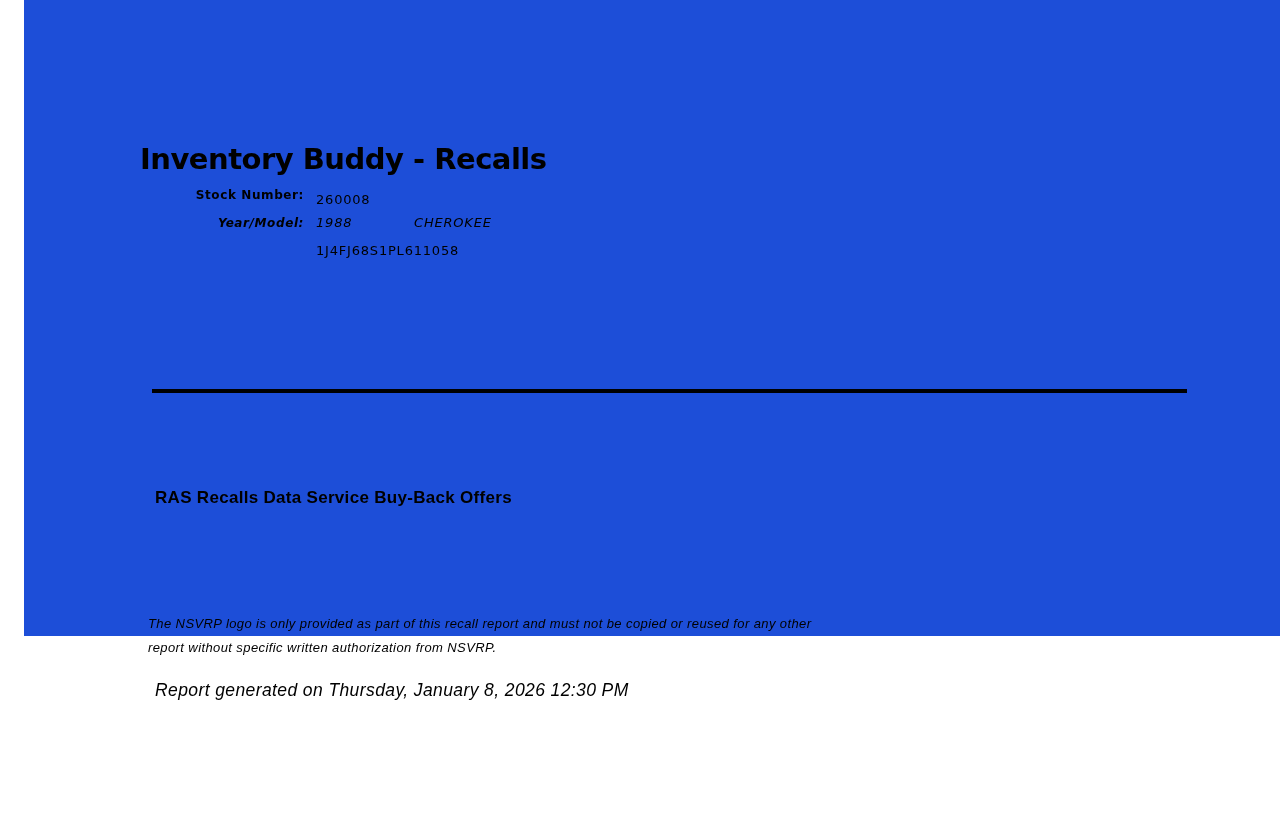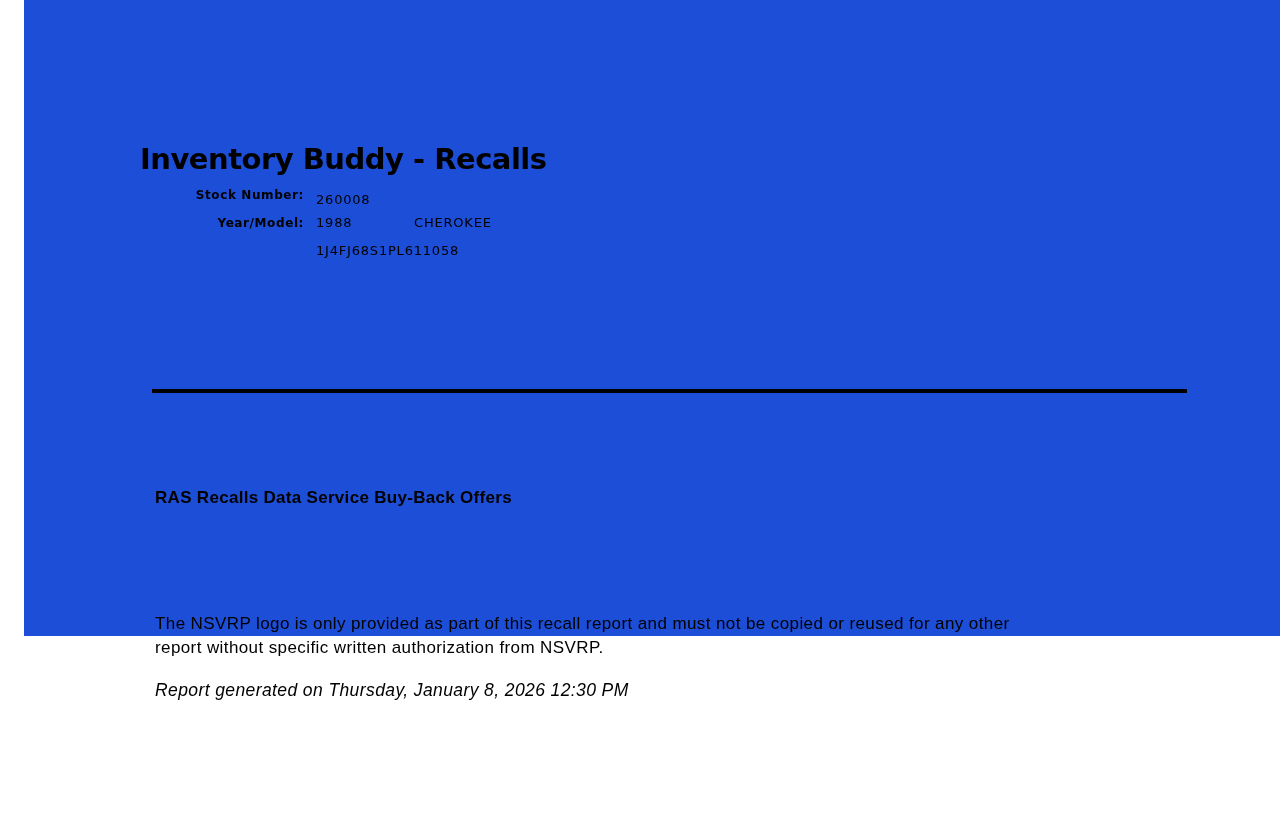--- a/index.html
+++ b/index.html
@@ -46,21 +46,21 @@
     left: 292px; top: 0;
     font-family: "DejaVu Sans", sans-serif;
     font-weight: normal;
     font-size: 13px;
     letter-spacing: 0.8px;
     line-height: 20px;
     white-space: nowrap;
   }
   .row-stock { top: 185px; }
   .row-stock .value { top: 5px; }
-  .row-yearmodel { top: 213px; }
+  .row-yearmodel { top: 213px; font-style: italic; }
   .row-vin { top: 241px; }
   .year-part {
     display: inline-block;
     width: 98px;
   }
   .divider-rule {
     position: absolute;
     left: 128px; top: 389px;
     width: 1035px; height: 4px;
     background: #000000;
@@ -71,23 +71,24 @@
     left: 131px; top: 487px;
     font-family: "Liberation Sans", sans-serif;
     font-weight: bold;
     font-size: 17px;
     letter-spacing: 0.3px;
     line-height: 22px;
     white-space: nowrap;
   }
   .disclaimer {
     position: absolute;
-    left: 131px; top: 612px;
+    left: 124px; top: 612px;
     font-family: "Liberation Sans", sans-serif;
-    font-size: 17px;
+    font-style: italic;
+    font-size: 13px;
     letter-spacing: 0.4px;
     line-height: 24px;
   }
   .disclaimer .line { white-space: nowrap; }
   .generated-line {
     position: absolute;
     left: 131px; top: 678px;
     font-family: "Liberation Sans", sans-serif;
     font-style: italic;
     font-size: 17.5px;

